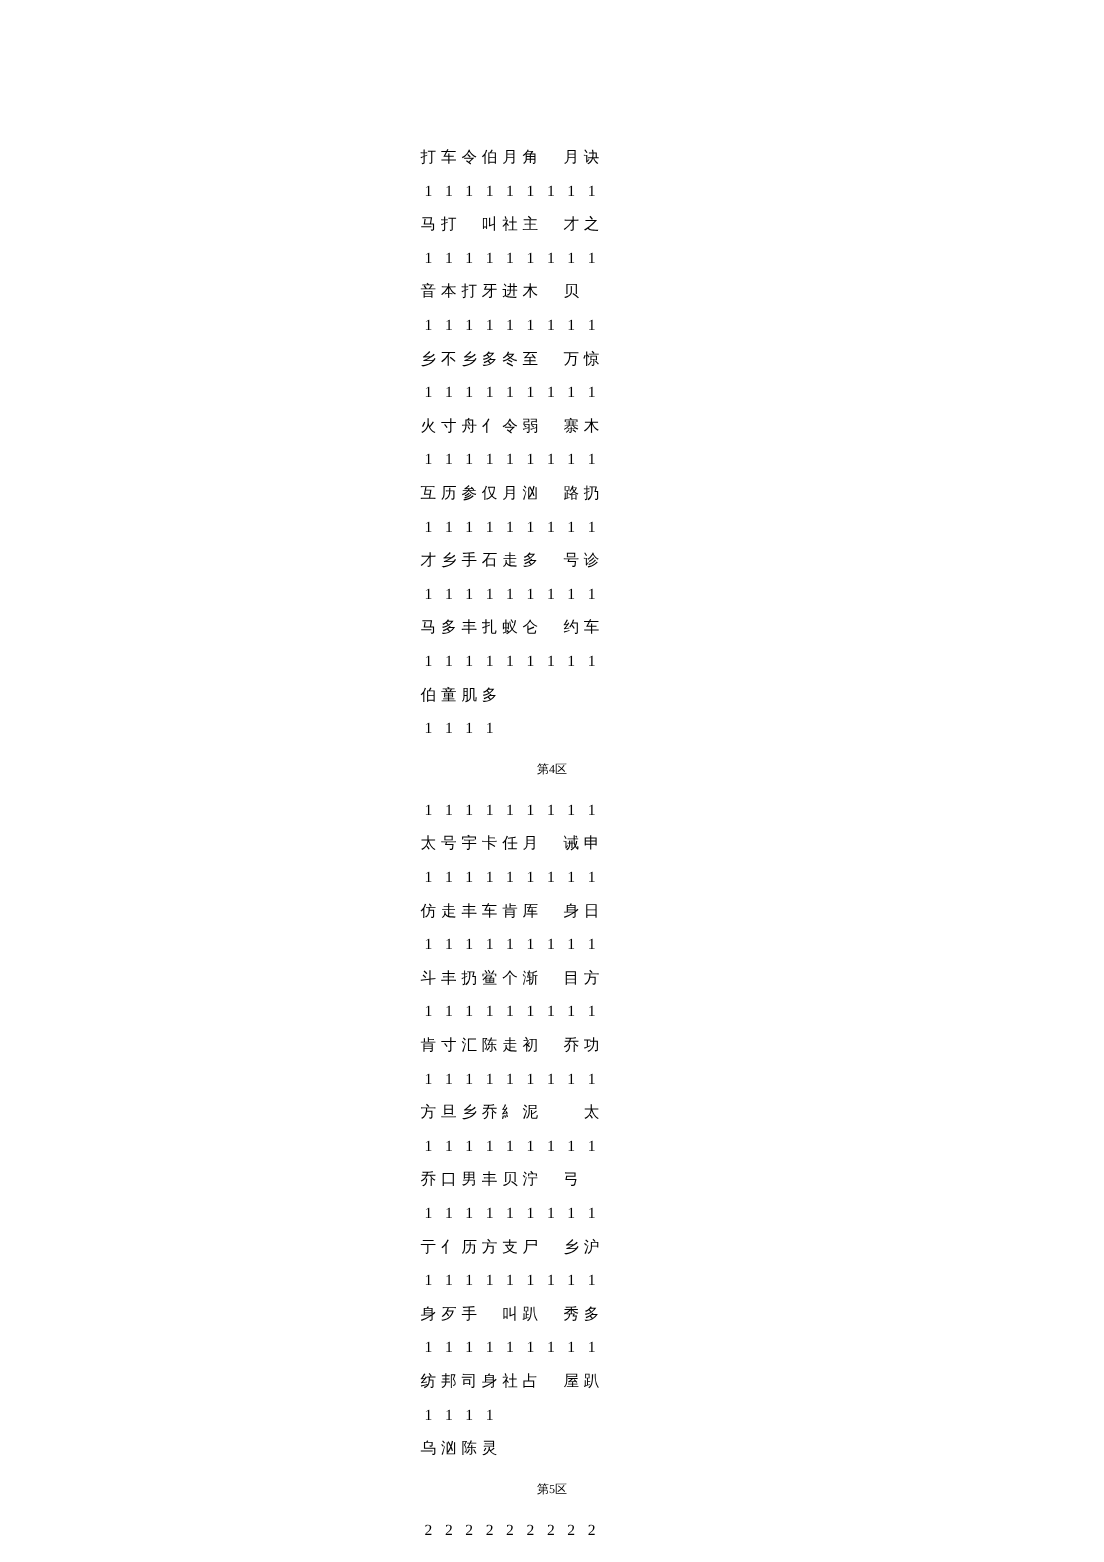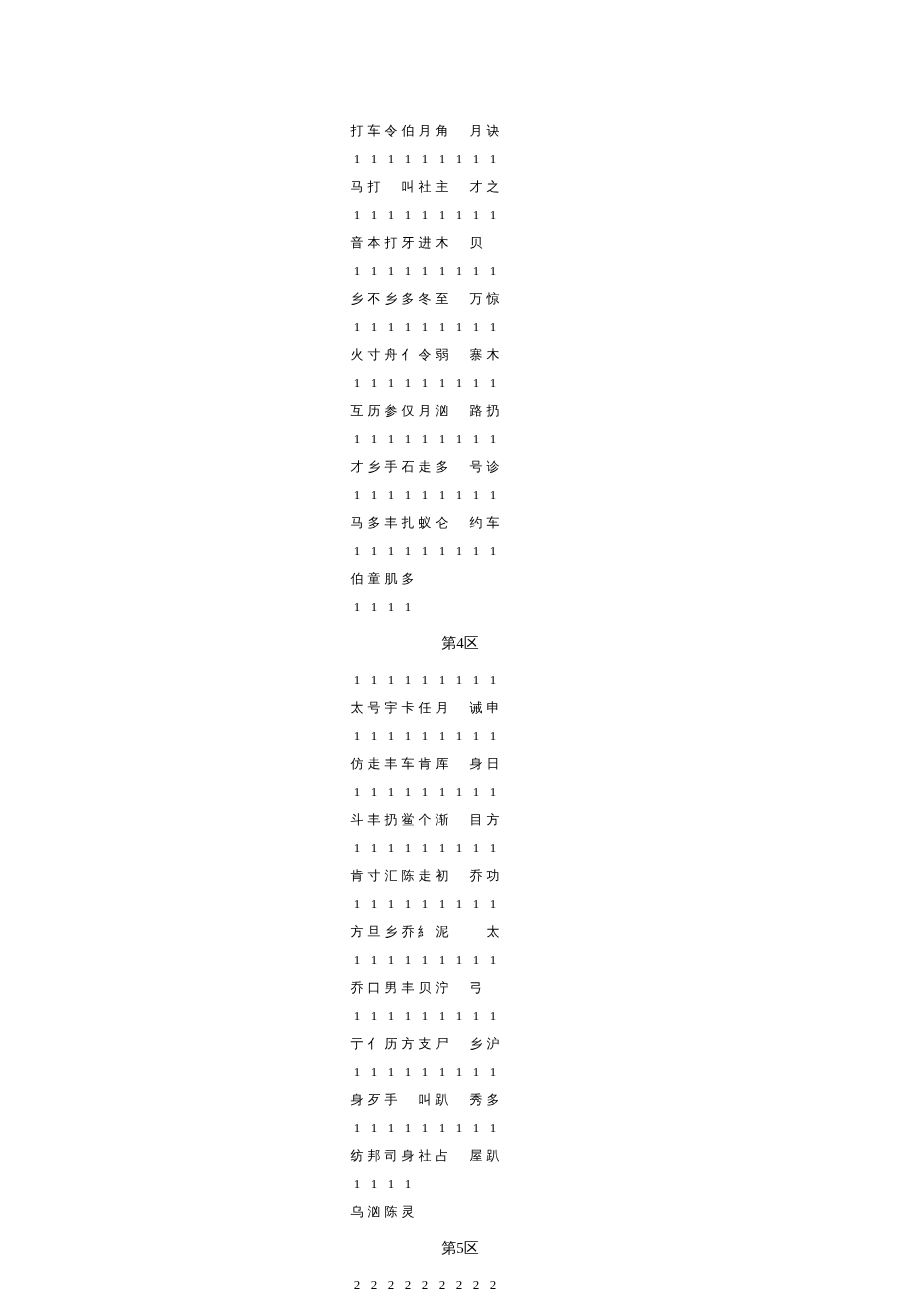--- a/index.html
+++ b/index.html
@@ -26,21 +26,21 @@
       width: 14px;
       text-align: center;
       font-size: 13px;
       line-height: 14px;
       display: flex;
       flex-direction: column;
       justify-content: flex-end;
     }
     .section-title {
       text-align: center;
-      font-size: 15px;
+      font-size: 10px;
       margin: 20px 0 6px 0;
     }
     .section-block {
       margin-bottom: 4px;
     }
   </style>
 </head>
 <body>
 
 <div class="page">

